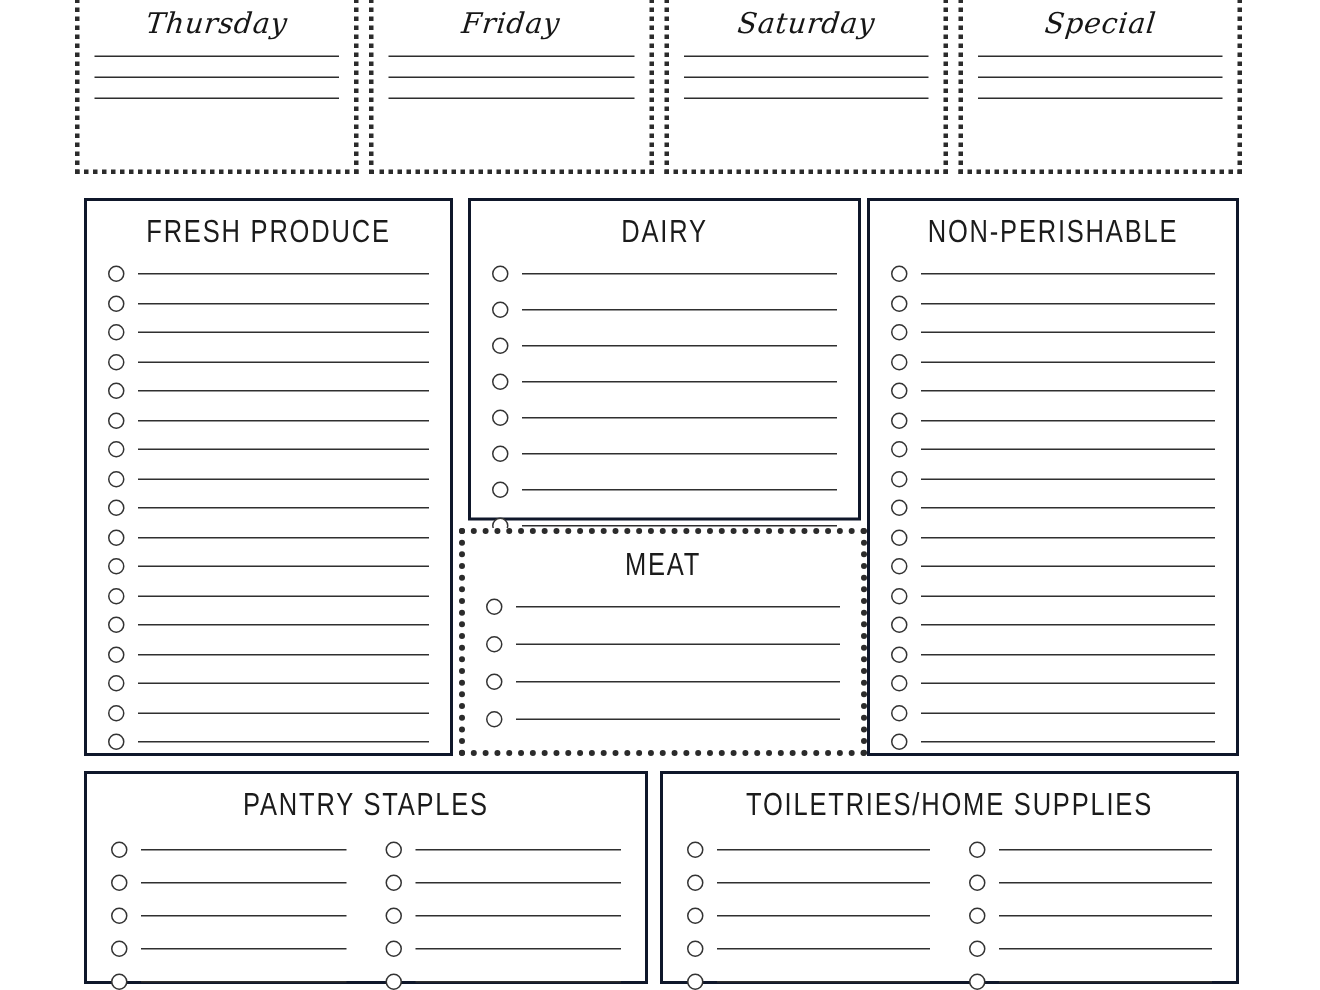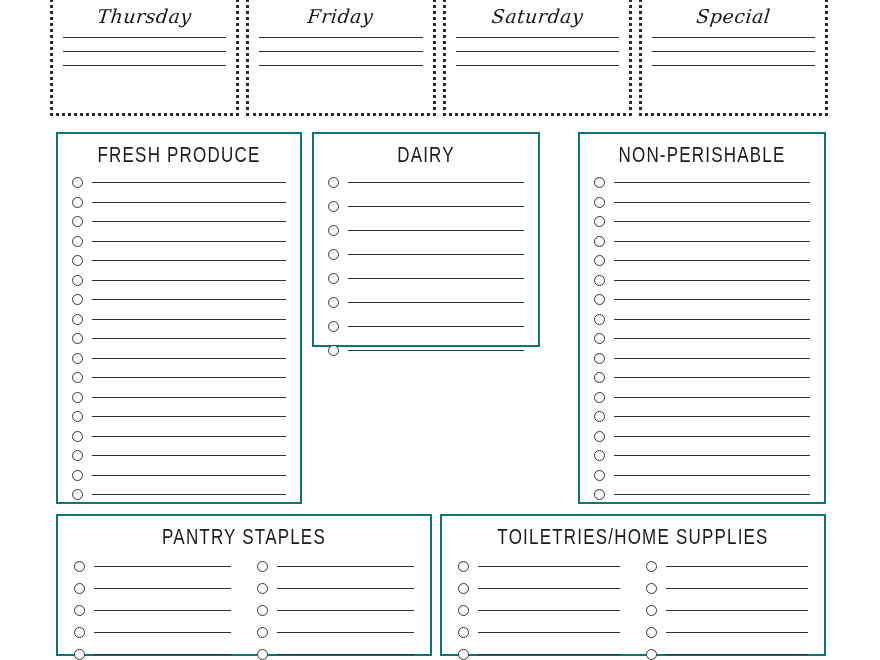--- a/index.html
+++ b/index.html
@@ -61,21 +61,21 @@
     padding-top: 4px;
   }
   .rule {
     height: 0;
     border-bottom: 1.4px solid #2d2d2d;
   }
 
   
   .section-box {
     position: absolute;
-    border: 2px solid #0f766e;
+    border: 2px solid #0f172a;
     background: #ffffff;
     box-sizing: border-box;
   }
   .section-box.dotted {
     border: 4px dotted #2b2b2b;
   }
   .section-title {
     text-align: center;
     font-family: "Liberation Sans", sans-serif;
     font-weight: 400;
@@ -118,21 +118,21 @@
     padding: 6px 16px 10px 16px;
   }
   .checklist.two-col .col {
     flex: 1 1 0;
     display: flex;
     flex-direction: column;
   }
 
   
   #produce  { left: 56px;  top: 132px; width: 246px; height: 372px; }
-  #dairy    { left: 312px; top: 132px; width: 228px; height: 215px; }
+  #dairy    { left: 312px; top: 132px; width: 262px; height: 215px; }
   #meat     { left: 306px; top: 352px; width: 272px; height: 152px; }
   #nonper   { left: 578px; top: 132px; width: 248px; height: 372px; }
   #pantry   { left: 56px;  top: 514px; width: 376px; height: 142px; }
   #toilet   { left: 440px; top: 514px; width: 386px; height: 142px; }
 </style>
 </head>
 <body>
 
 <div class="page">
 
@@ -281,20 +281,41 @@
           <span class="bubble"></span>
           <span class="check-line"></span>
         </div>
         <div class="check-row" style="margin-bottom: 13px;">
           <span class="bubble"></span>
           <span class="check-line"></span>
         </div>
       </div>
   </div>
 
+  <div class="section-box dotted" id="meat">
+    <div class="section-title">MEAT</div>
+    <div class="checklist" id="meat-list">
+        <div class="check-row" style="margin-bottom: 14px;">
+          <span class="bubble"></span>
+          <span class="check-line"></span>
+        </div>
+        <div class="check-row" style="margin-bottom: 14px;">
+          <span class="bubble"></span>
+          <span class="check-line"></span>
+        </div>
+        <div class="check-row" style="margin-bottom: 14px;">
+          <span class="bubble"></span>
+          <span class="check-line"></span>
+        </div>
+        <div class="check-row" style="margin-bottom: 14px;">
+          <span class="bubble"></span>
+          <span class="check-line"></span>
+        </div>
+      </div>
+  </div>
 
   <div class="section-box" id="pantry">
     <div class="section-title">PANTRY STAPLES</div>
     <div class="checklist two-col" id="pantry-list">
         <div class="col">
           <div class="check-row" style="margin-bottom: 11px;">
             <span class="bubble"></span>
             <span class="check-line"></span>
           </div>
           <div class="check-row" style="margin-bottom: 11px;">

